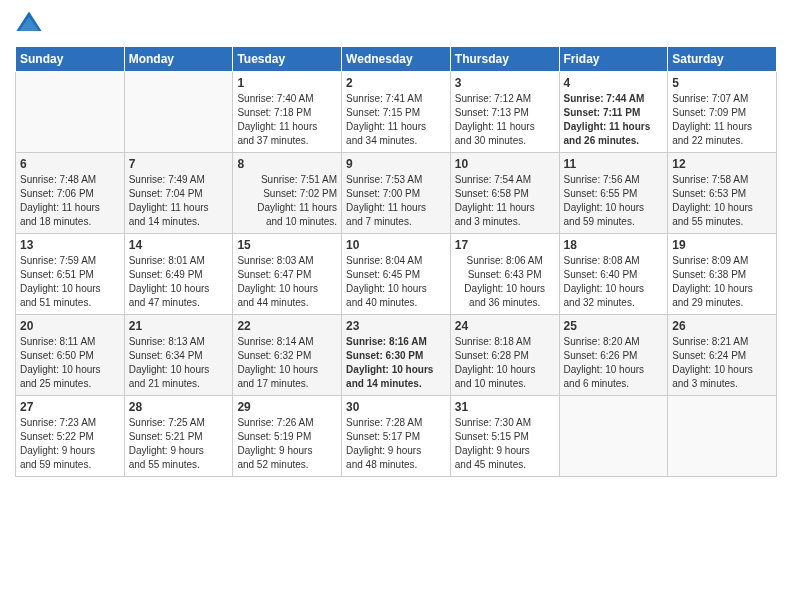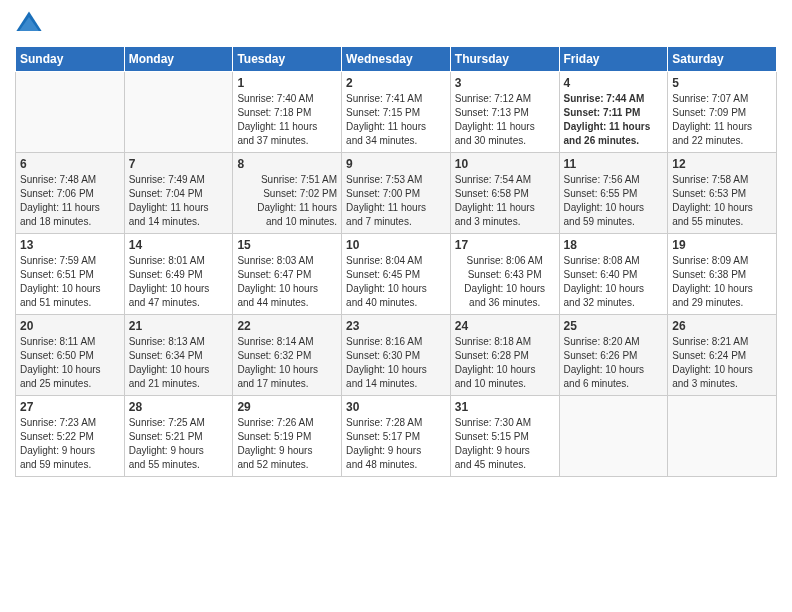--- a/index.html
+++ b/index.html
@@ -285,21 +285,21 @@
         </td>
         <td>
           <span class="day-number">22</span>
           <div class="day-info" style="white-space: pre-line;">Sunrise: 8:14 AM
 Sunset: 6:32 PM
 Daylight: 10 hours
 and 17 minutes.</div>
         </td>
         <td>
           <span class="day-number">23</span>
-          <div class="day-info" style="white-space: pre-line;">Sunrise: 8:16 AM
+          <div class="day-info" style="white-space: pre-line; font-weight: bold;">Sunrise: 8:16 AM
 Sunset: 6:30 PM
 Daylight: 10 hours
 and 14 minutes.</div>
         </td>
         <td>
           <span class="day-number">24</span>
           <div class="day-info" style="white-space: pre-line;">Sunrise: 8:18 AM
 Sunset: 6:28 PM
 Daylight: 10 hours
 and 10 minutes.</div>

